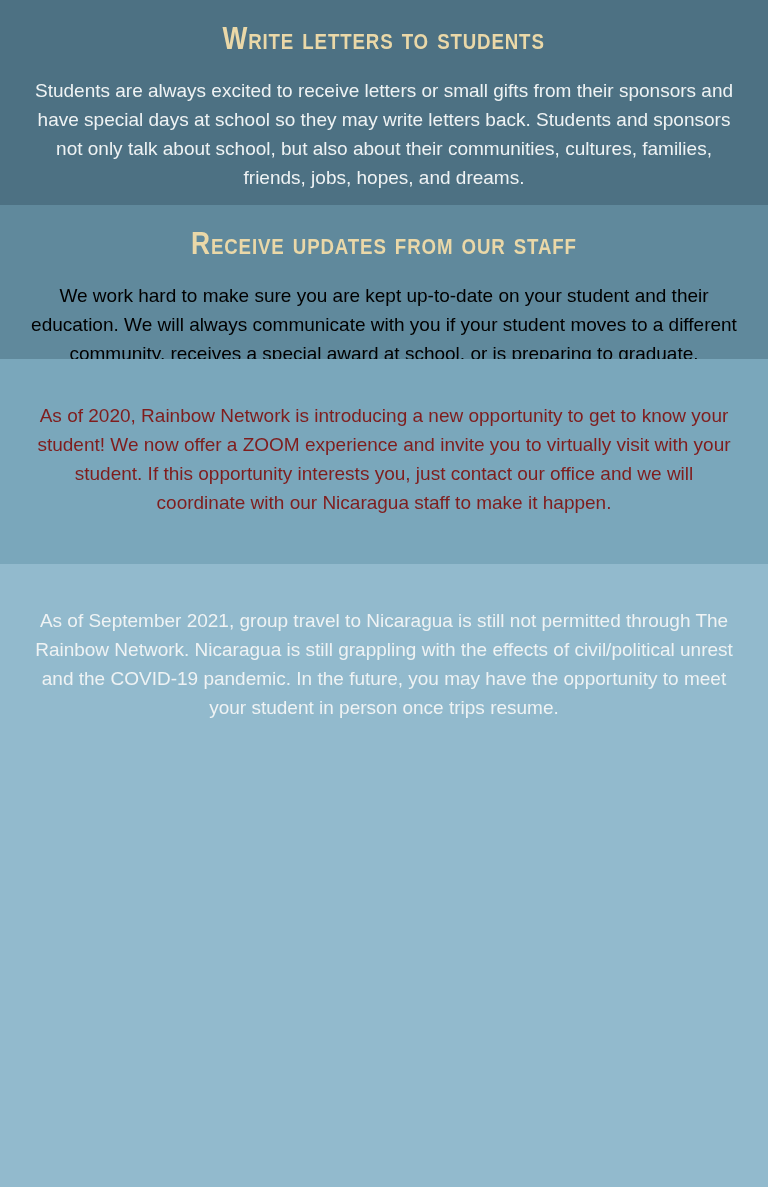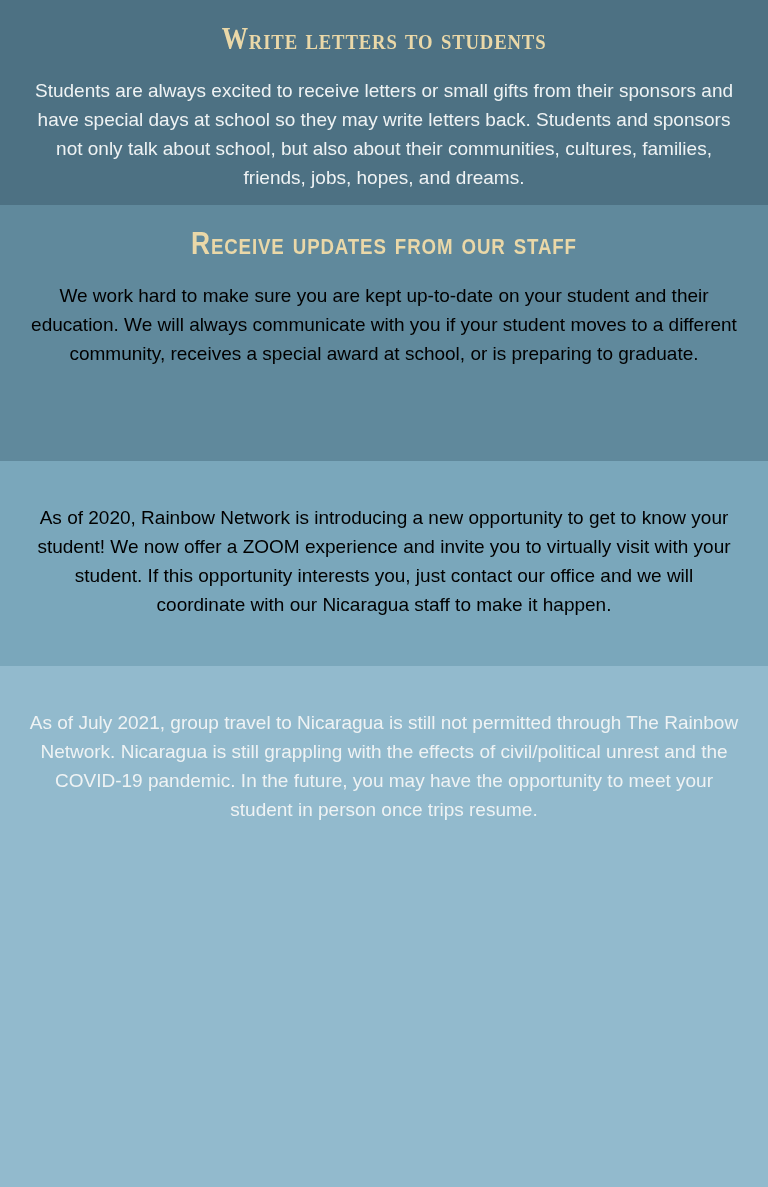--- a/index.html
+++ b/index.html
@@ -14,21 +14,21 @@
     flex-direction: column;
     overflow: hidden;
     font-family: "Liberation Sans", "DejaVu Sans", sans-serif;
   }
   .band {
     box-sizing: border-box;
     text-align: center;
     padding: 22px 24px 0 24px;
   }
   .band-0 { height: 205px; background: #4d7183; }
-  .band-1 { height: 256px; background: #60899c; }
+  .band-1 { height: 154px; background: #60899c; }
   .band-2 { height: 205px; background: #7aa7bb; }
   .band-3 { flex: 1; background: #92bacd; }
   .band-title {
     margin: 0;
     font-size: 31px;
     line-height: 34px;
     font-weight: bold;
     font-variant: small-caps;
     letter-spacing: 1px;
     color: #ead8a8;
@@ -46,30 +46,30 @@
     line-height: 29px;
     color: #eff3f4;
   }
 </style>
 </head>
 <body>
 
 <div class="poster">
 
   <section class="band band-0" style="background: rgb(77, 113, 131);">
-    <h2 class="band-title" style="color: rgb(234, 216, 168); font-family: Liberation Serif, serif;"><span class="condense">Write letters to students</span></h2>
+    <h2 class="band-title" style="color: rgb(234, 216, 168);"><span class="condense">Write letters to students</span></h2>
     <p class="band-text" style="color: rgb(239, 243, 244);">Students are always excited to receive letters or small gifts from their sponsors and have special days at school so they may write letters back. Students and sponsors not only talk about school, but also about their communities, cultures, families, friends, jobs, hopes, and dreams.</p>
   </section>
 
   <section class="band band-1" style="background: rgb(96, 137, 156);">
     <h2 class="band-title" style="color: rgb(234, 216, 168);"><span class="condense">Receive updates from our staff</span></h2>
     <p class="band-text" style="color: #000000;">We work hard to make sure you are kept up-to-date on your student and their education. We will always communicate with you if your student moves to a different community, receives a special award at school, or is preparing to graduate.</p>
   </section>
 
   <section class="band band-2" style="background: rgb(122, 167, 187);">
-    <p class="band-text" style="color: #000000;">As of 2020, Rainbow Network is introducing a new opportunity to get to know your student! We now offer a ZOOM experience and invite you to virtually visit with your student. If this opportunity interests you, just contact our office and we will coordinate with our Nicaragua staff to make it happen.</p>
+    <p class="band-text" style="color: #7f1d1d;">As of 2020, Rainbow Network is introducing a new opportunity to get to know your student! We now offer a ZOOM experience and invite you to virtually visit with your student. If this opportunity interests you, just contact our office and we will coordinate with our Nicaragua staff to make it happen.</p>
   </section>
 
   <section class="band band-3" style="background: rgb(146, 186, 205);">
-    <p class="band-text" style="color: rgb(239, 243, 244);">As of July 2021, group travel to Nicaragua is still not permitted through The Rainbow Network. Nicaragua is still grappling with the effects of civil/political unrest and the COVID-19 pandemic. In the future, you may have the opportunity to meet your student in person once trips resume.</p>
+    <p class="band-text" style="color: rgb(239, 243, 244);">As of September 2021, group travel to Nicaragua is still not permitted through The Rainbow Network. Nicaragua is still grappling with the effects of civil/political unrest and the COVID-19 pandemic. In the future, you may have the opportunity to meet your student in person once trips resume.</p>
   </section>
 
 </div>
 
 </body></html>

